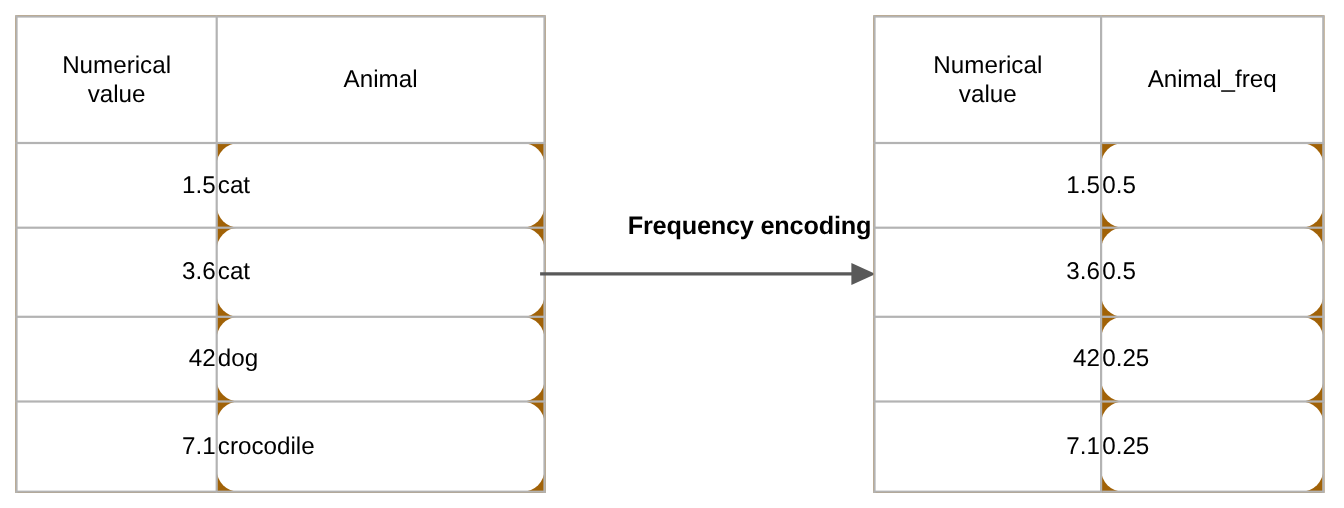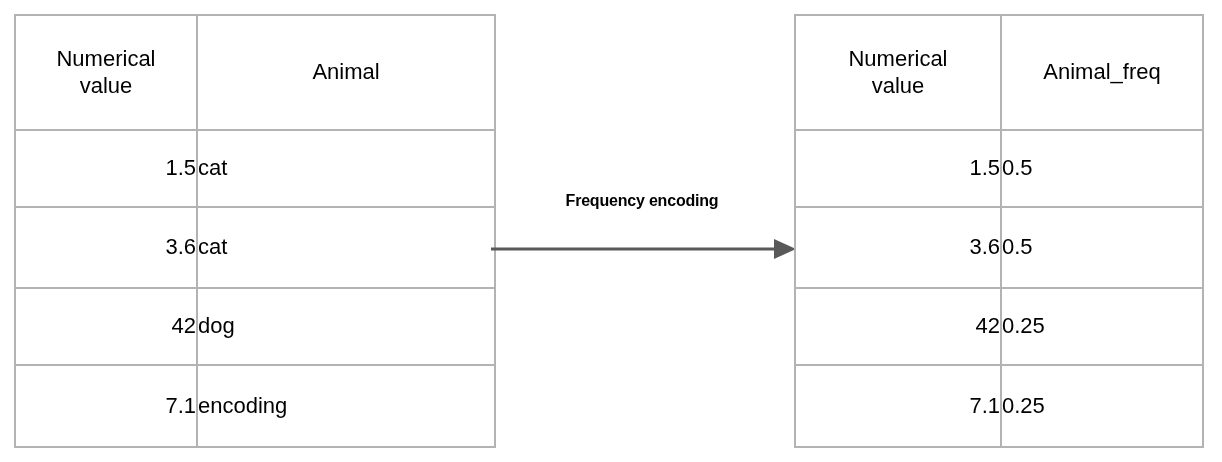--- a/index.html
+++ b/index.html
@@ -42,20 +42,21 @@
     text-align: center;
   }
   .num-cell {
     text-align: right;
     padding-bottom: 4px;
   }
   .txt-cell {
     text-align: left;
     padding-left: 14px;
     padding-bottom: 4px;
+    border-radius: 20px;
   }
 
   
   #table-source { left: 14px; top: 14px; width: 480px; }
   #table-source .col-num { width: 182px; }
   #table-source .col-txt { width: 298px; }
   #table-source .r1 td { height: 75px; }
   #table-source .r2 td { height: 79px; }
   #table-source .r3 td { height: 75px; }
   #table-source .r4 td { height: 80px; }
@@ -68,22 +69,22 @@
   #table-encoded .r2 td { height: 79px; }
   #table-encoded .r3 td { height: 75px; }
   #table-encoded .r4 td { height: 80px; }
 
   
   #transform-label {
     position: absolute;
     left: 492px;
     top: 192px;
     width: 300px;
-    text-align: center;
-    font-size: 16px;
+    text-align: right;
+    font-size: 23px;
     font-weight: bold;
     color: #000000;
     white-space: nowrap;
     letter-spacing: -0.2px;
   }
   #transform-arrow {
     position: absolute;
     left: 488px;
     top: 232px;
     width: 312px;
@@ -115,21 +116,21 @@
       <tr class="r2">
         <td class="num-cell">3.6</td>
         <td class="txt-cell">cat</td>
       </tr>
       <tr class="r3">
         <td class="num-cell">42</td>
         <td class="txt-cell">dog</td>
       </tr>
       <tr class="r4">
         <td class="num-cell">7.1</td>
-        <td class="txt-cell">encoding</td>
+        <td class="txt-cell">crocodile</td>
       </tr>
     </tbody>
   </table>
 
   <div id="transform-label">Frequency encoding</div>
 
   <svg id="transform-arrow" viewBox="0 0 312 34" width="312" height="34" xmlns="http://www.w3.org/2000/svg">
     <line x1="3" y1="17" x2="288" y2="17" stroke="#595959" stroke-width="3"></line>
     <path d="M 286 7 L 308 17 L 286 27 Z" fill="#595959"></path>
   </svg>

